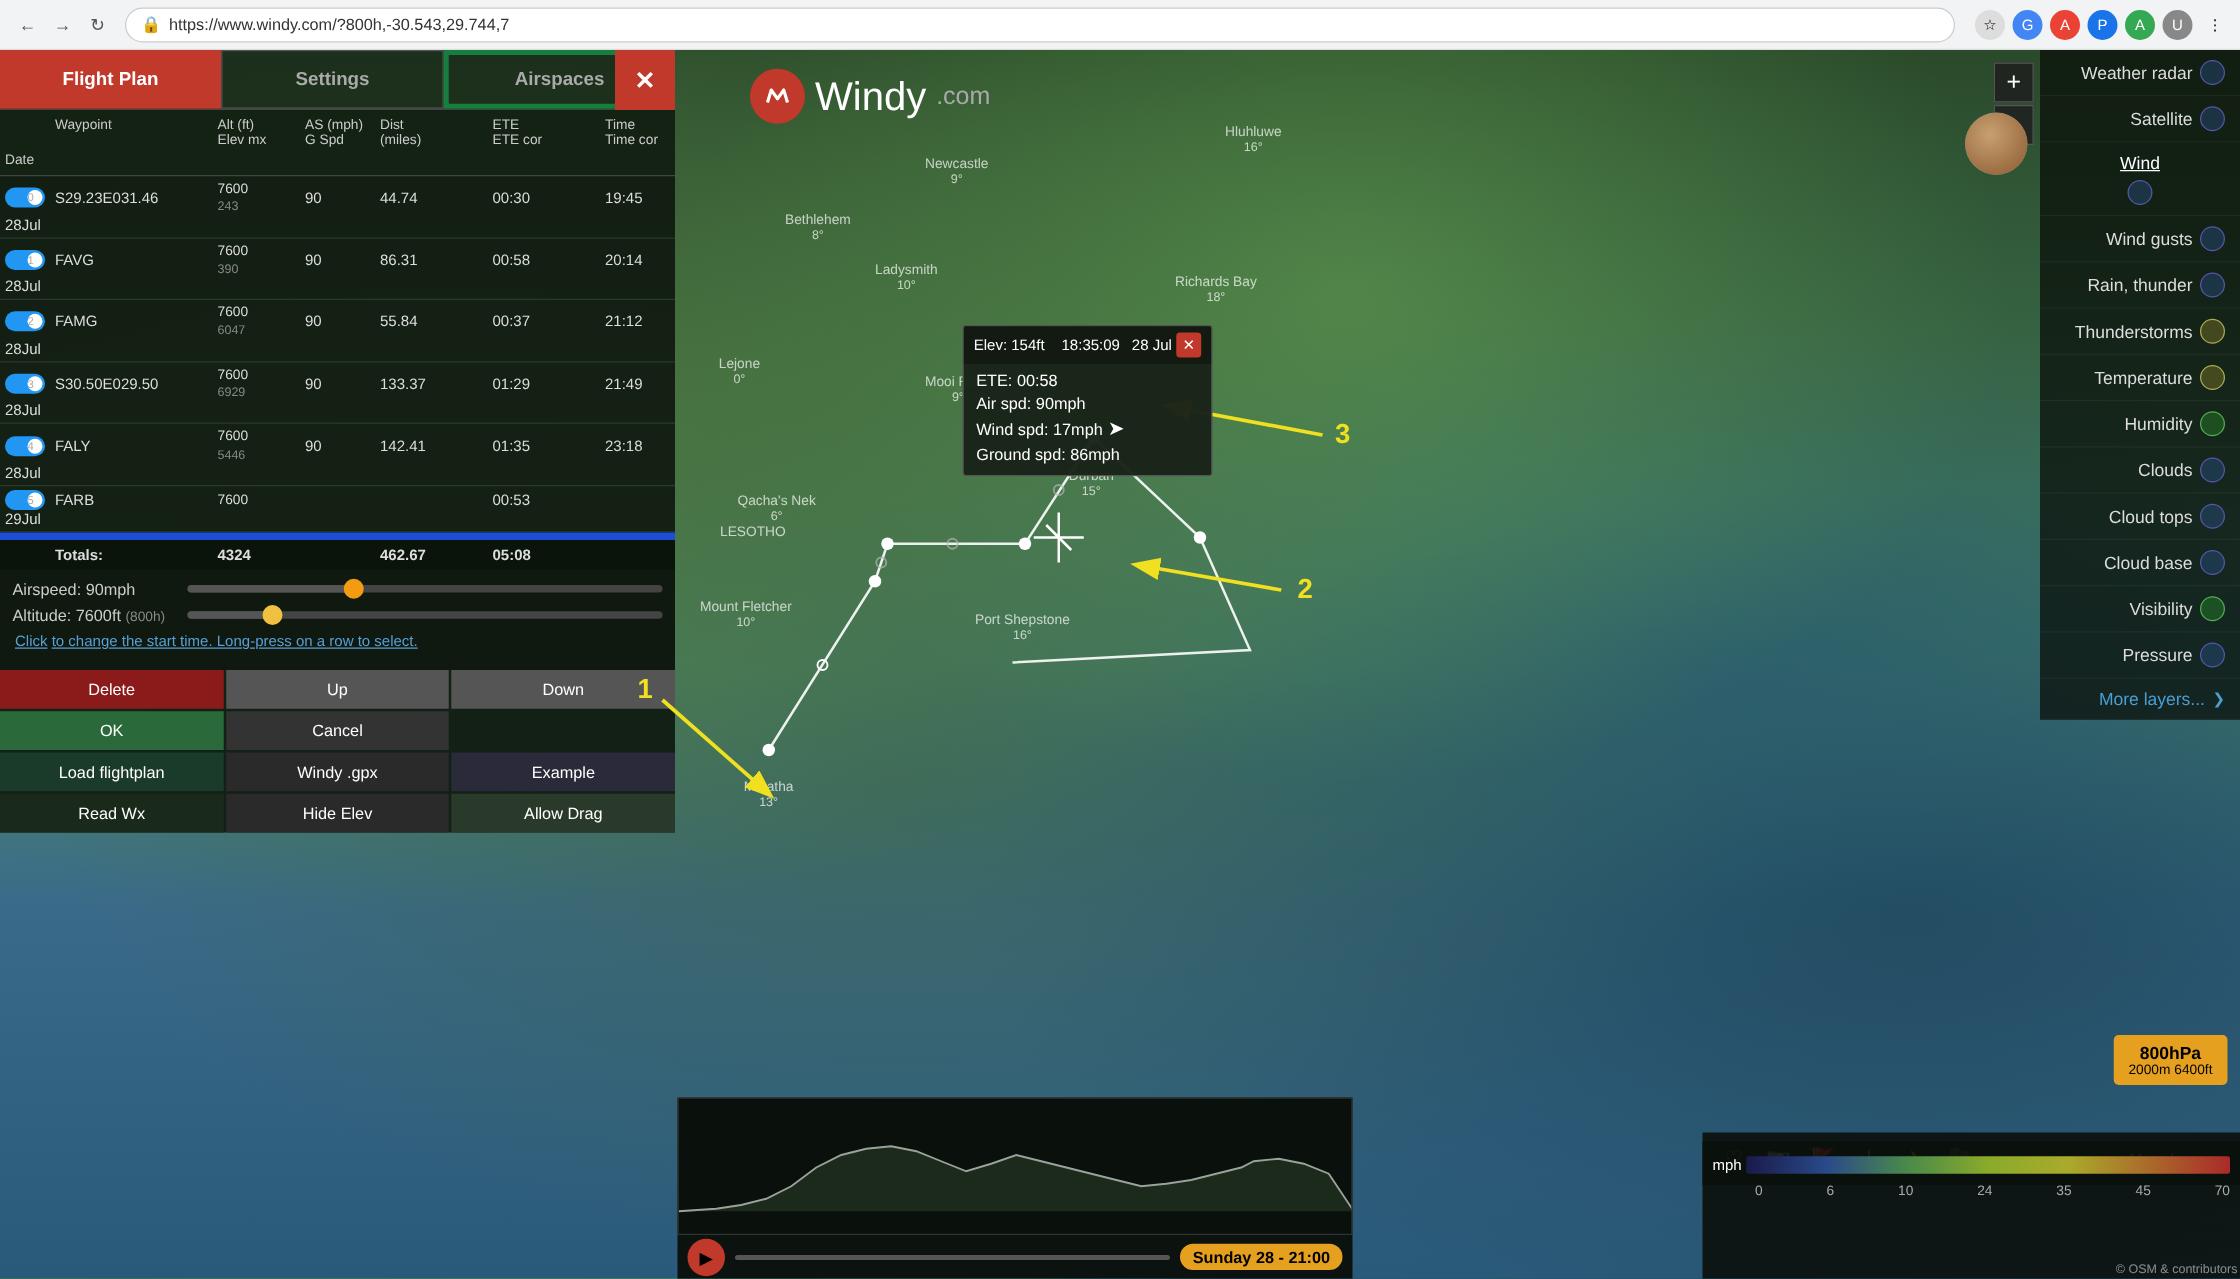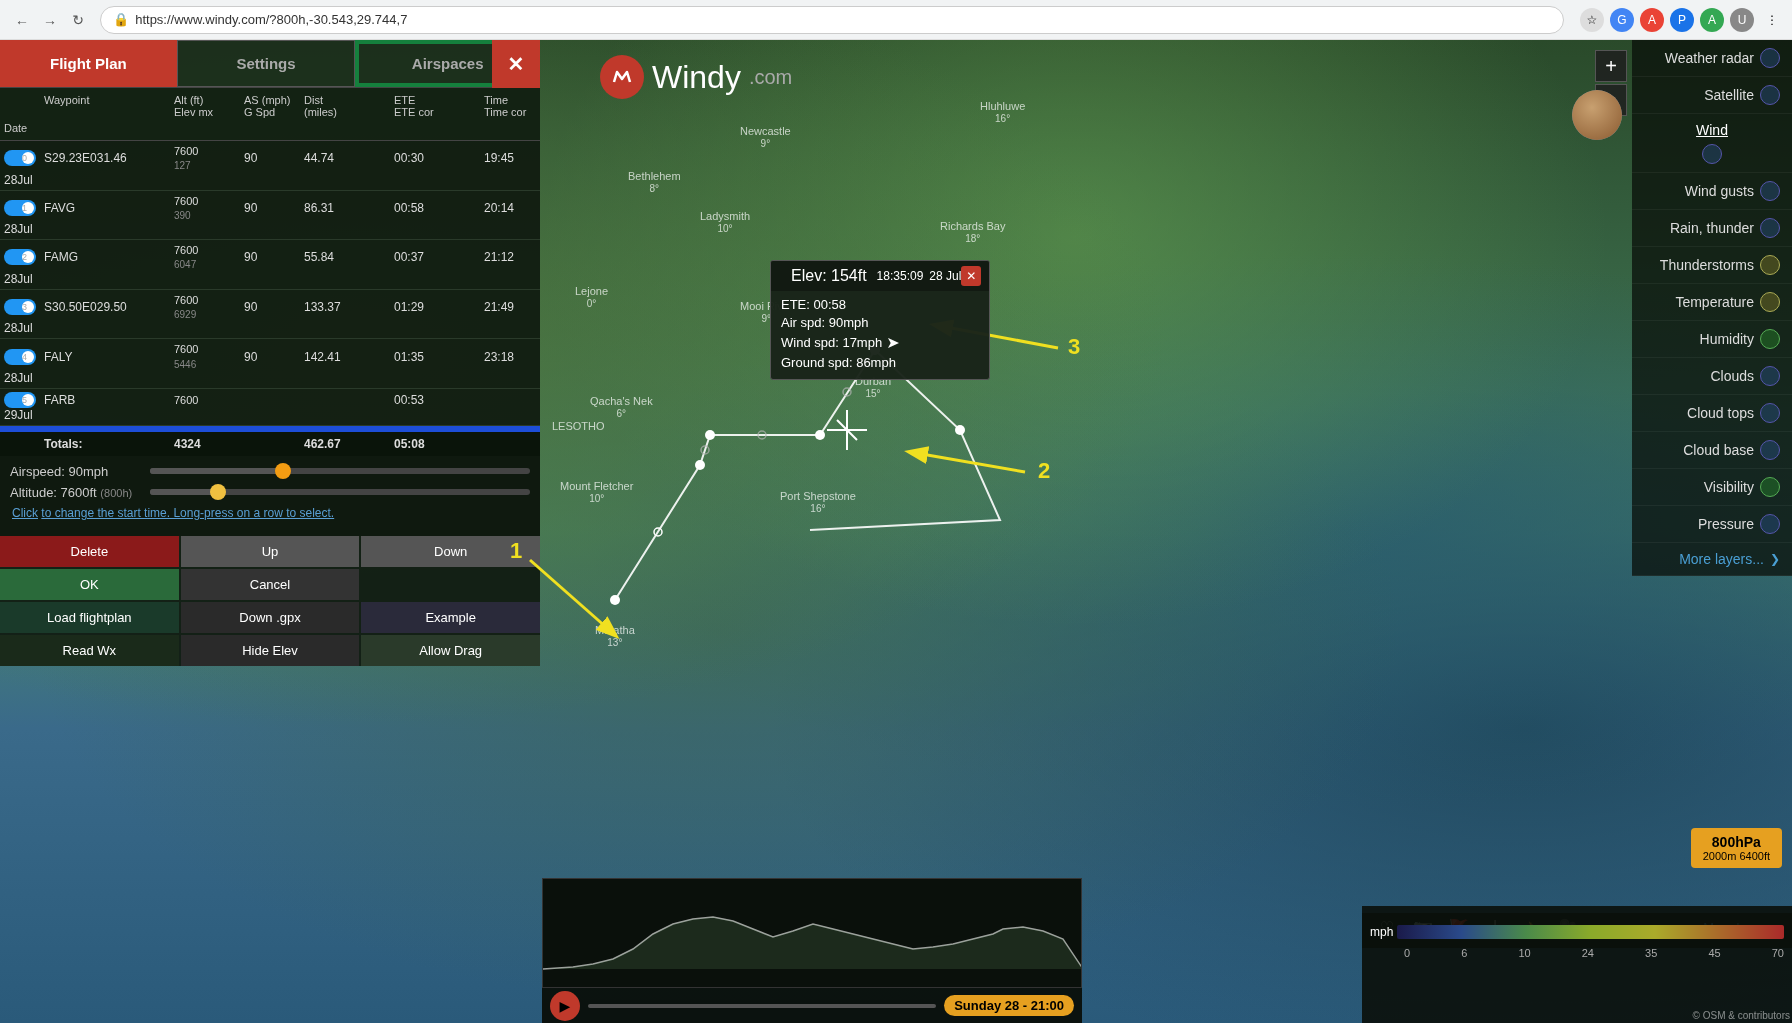--- a/index.html
+++ b/index.html
@@ -333,21 +333,21 @@
   <div id="map">
     <div class="map-terrain"></div>
 
     <div class="city-label" style="left:740px;top:85px;">Newcastle<br><span style="font-size:10px;">9°</span></div>
     <div class="city-label" style="left:980px;top:60px;">Hluhluwe<br><span style="font-size:10px;">16°</span></div>
     <div class="city-label" style="left:592px;top:130px;margin-left:36px;">Bethlehem<br><span style="font-size:10px;">8°</span></div>
     <div class="city-label" style="left:700px;top:170px;">Ladysmith<br><span style="font-size:10px;">10°</span></div>
     <div class="city-label" style="left:940px;top:180px;">Richards Bay<br><span style="font-size:10px;">18°</span></div>
     <div class="city-label" style="left:575px;top:245px;">Lejone<br><span style="font-size:10px;">0°</span></div>
     <div class="city-label" style="left:740px;top:260px;">Mooi River<br><span style="font-size:10px;">9°</span></div>
-    <div class="city-label" style="left:552px;top:380px;">LESOTHO</div>
+    <div class="city-label" style="left:576px;top:380px;">LESOTHO</div>
     <div class="city-label" style="left:590px;top:355px;">Qacha's Nek<br><span style="font-size:10px;">6°</span></div>
     <div class="city-label" style="left:855px;top:335px;">Durban<br><span style="font-size:10px;">15°</span></div>
     <div class="city-label" style="left:560px;top:440px;">Mount Fletcher<br><span style="font-size:10px;">10°</span></div>
     <div class="city-label" style="left:780px;top:450px;">Port Shepstone<br><span style="font-size:10px;">16°</span></div>
     <div class="city-label" style="left:595px;top:584px;">Mthatha<br><span style="font-size:10px;">13°</span></div>
 
     <svg id="flight-path">
 
       <polyline points="615,560 700,425 710,395 820,395 875,310 960,390 1000,480 810,490" fill="none" stroke="white" stroke-width="2" stroke-opacity="0.9"></polyline>
 
@@ -380,21 +380,21 @@
       <div class="zoom-btn">+</div>
       <div class="zoom-btn">−</div>
     </div>
 
     <div id="avatar" style="top:50px;right:170px;">
       <div style="width:50px;height:50px;background:radial-gradient(circle at 40% 35%,#c8a070,#8a5a30);border-radius:50%;"></div>
     </div>
 
     <div id="info-popup">
       <div id="popup-header">
-        <span style="font-size:16px;margin-left:12px;">Elev: 154ft</span>
+        <span style="font-size:12px;">Elev: 154ft</span>
         <span style="font-size:12px;margin-left:10px;">18:35:09</span>
         <span style="font-size:12px;margin-left:6px;">28 Jul</span>
         <div id="popup-close">✕</div>
       </div>
       <div id="popup-body">
         <div>ETE: 00:58</div>
         <div>Air spd: 90mph</div>
         <div style="display:flex;align-items:center;">
           <span>Wind spd: 17mph</span>
           <span id="wind-arrow">➤</span>
@@ -576,21 +576,21 @@
     </div>
 
     <div id="waypoints-list">
 
       <div class="waypoint-row">
         <div class="wp-toggle">
           <div class="toggle-switch"></div>
           <span style="position:absolute;left:22px;font-size:9px;color:#aaa;">0</span>
         </div>
         <div class="wp-name">S29.23E031.46</div>
-        <div class="wp-alt">7600<br><span style="color:#888;font-size:10px;">127</span></div>
+        <div class="wp-alt">7600<br><span style="color:#888;font-size:10px;">243</span></div>
         <div class="wp-cell">90</div>
         <div class="wp-cell">44.74</div>
         <div class="wp-cell">00:30</div>
         <div class="wp-cell">19:45</div>
         <div class="wp-cell">28Jul</div>
       </div>
 
       <div class="waypoint-row">
         <div class="wp-toggle">
           <div class="toggle-switch"></div>
@@ -700,21 +700,21 @@
     <div id="action-buttons">
       <button class="action-btn btn-red">Delete</button>
       <button class="action-btn btn-gray">Up</button>
       <button class="action-btn btn-gray">Down</button>
       <button class="action-btn btn-green">OK</button>
       <button class="action-btn btn-dark">Cancel</button>
     </div>
 
     <div id="action-buttons2">
       <button class="action-btn btn-dark" style="background:#1a3a2a;">Load flightplan</button>
-      <button class="action-btn btn-dark" style="background:#2a2a2a;">Down .gpx</button>
+      <button class="action-btn btn-dark" style="background:#2a2a2a;">Windy .gpx</button>
       <button class="action-btn btn-dark" style="background:#2a2a3a;">Example</button>
     </div>
 
     <div id="action-buttons3">
       <button class="action-btn btn-dark" style="background:#1a2a1a;">Read Wx</button>
       <button class="action-btn btn-dark" style="background:#2a2a2a;">Hide Elev</button>
       <button class="action-btn btn-dark" style="background:#2a3a2a;">Allow Drag</button>
     </div>
   </div>
 </div>

